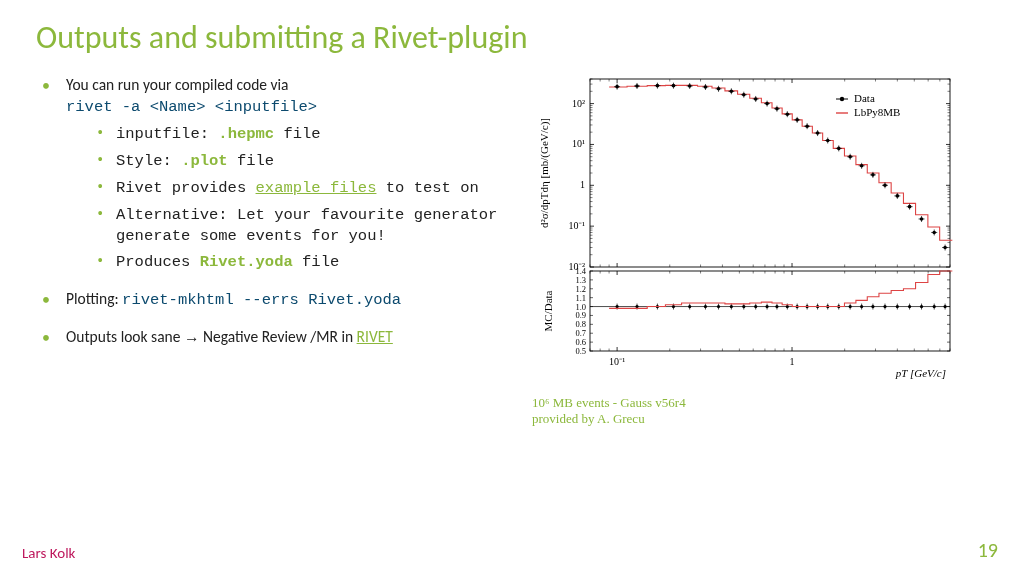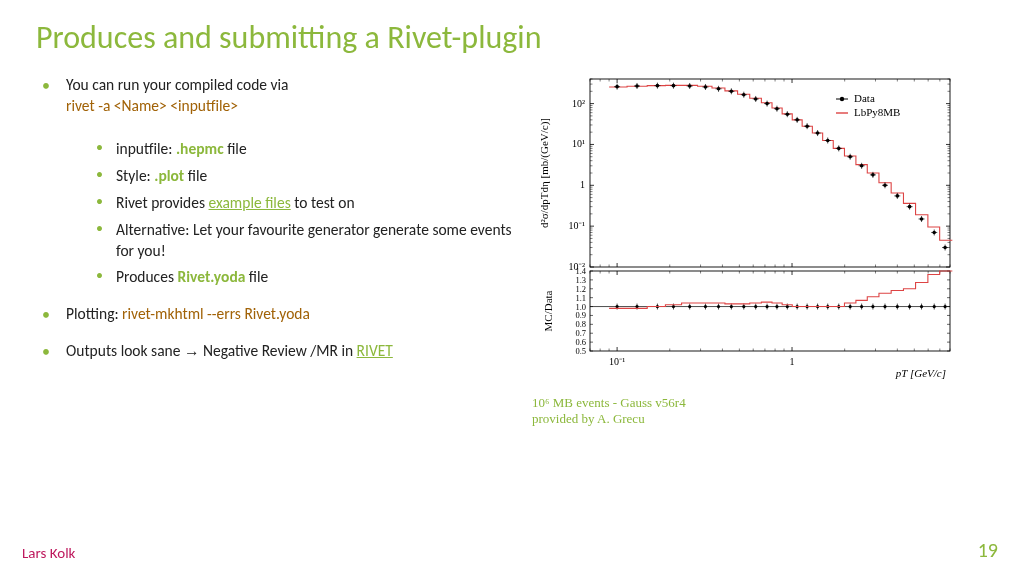--- a/index.html
+++ b/index.html
@@ -27,27 +27,27 @@
     flex: 0 0 490px;
     font-size: 15.5px;
     line-height: 1.35;
   }
   ul.lvl1 { list-style: none; padding-left: 0; }
   ul.lvl1 > li { position: relative; padding-left: 30px; margin-bottom: 16px; }
   ul.lvl1 > li::before {
     content: "•"; position: absolute; left: 6px; top: 0;
     color: #8cb83c; font-size: 16px;
   }
-  ul.lvl2 { list-style: none; padding-left: 28px; margin-top: 22px; }
+  ul.lvl2 { list-style: none; padding-left: 28px; margin-top: 6px; font-family: Liberation Mono, monospace; }
   ul.lvl2 > li { position: relative; padding-left: 22px; margin-bottom: 6px; }
   ul.lvl2 > li::before {
     content: "•"; position: absolute; left: 2px; top: 0;
     color: #8cb83c; font-size: 14px;
   }
-  .green { color: #a16207; }
+  .green { color: #0c4a6e; font-family: Liberation Mono, monospace; }
   .greenb { color: #8cb83c; font-weight: 600; }
   .link { color: #8cb83c; text-decoration: underline; }
   .arrow { font-family: Arial, sans-serif; }
   .right {
     flex: 1;
     position: relative;
   }
   .chartbox {
     border: none;
     width: 430px;
@@ -77,21 +77,21 @@
     bottom: 14px;
     color: #8cb83c;
     font-size: 20px;
     margin-left: 20px;
   }
   .svgtext { font-family: "Times New Roman", serif; }
 </style>
 </head>
 <body>
 
-<div class="title">Produces and submitting a Rivet-plugin</div>
+<div class="title">Outputs and submitting a Rivet-plugin</div>
 
 <div class="content">
   <div class="left">
     <ul class="lvl1">
       <li>
         <span>You can run your compiled code via</span><br>
         <span class="green">rivet -a &lt;Name&gt; &lt;inputfile&gt;</span>
         <ul class="lvl2">
           <li><span>inputfile: </span><span class="greenb">.hepmc</span><span> file</span></li>
           <li><span>Style: </span><span class="greenb">.plot</span><span> file</span></li>

